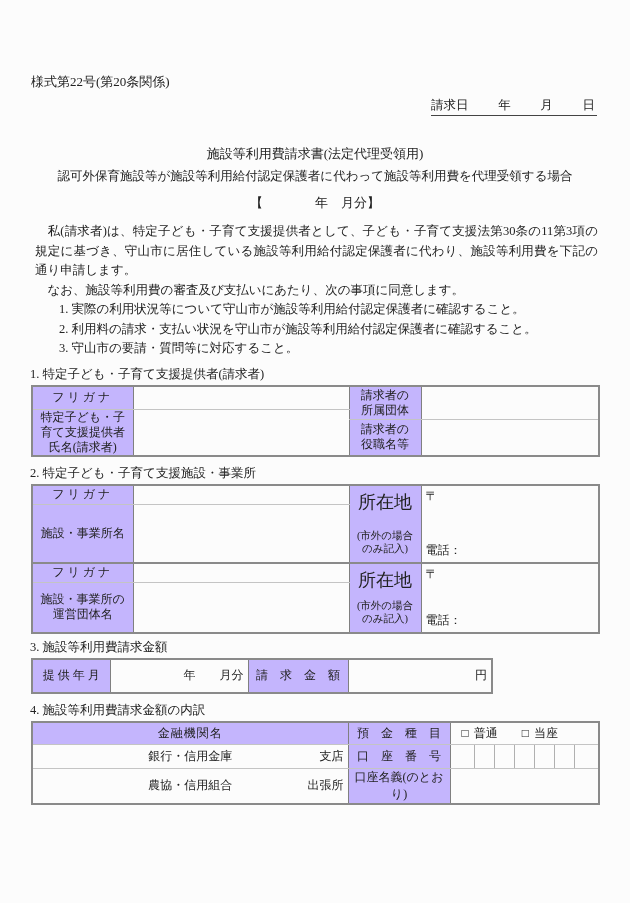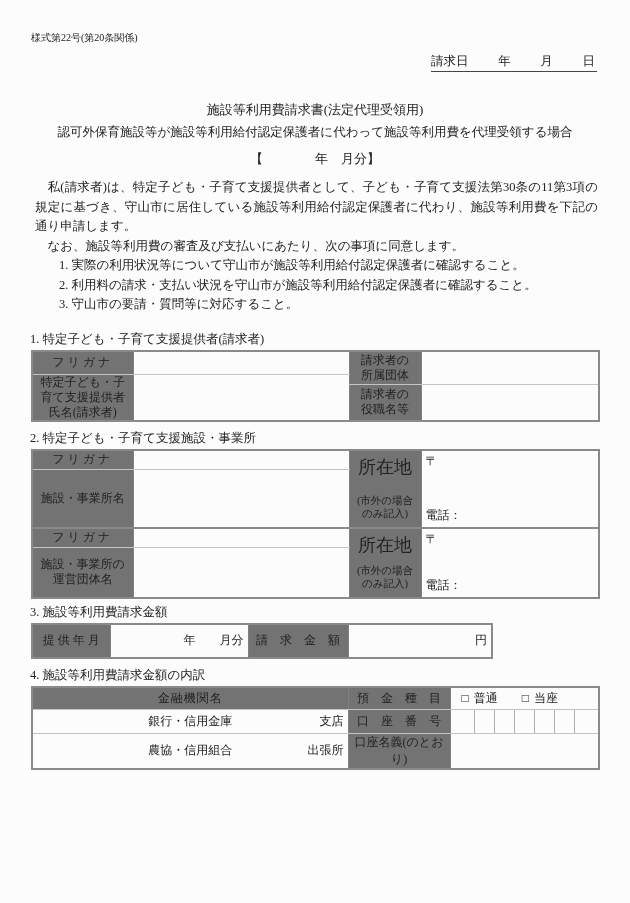--- a/index.html
+++ b/index.html
@@ -4,49 +4,49 @@
 <style>
   html,body { margin:0; padding:0; background:#fcfcfc; }
   .page {
     position:relative;
     width:630px; height:903px;
     background:#fcfcfc;
     color:#222;
     font-family:"Liberation Serif","DejaVu Serif",serif;
     overflow:hidden;
   }
-  .form-number { margin:29px 0 0 31px; font-size:10px; line-height:17px;font-family:Liberation Serif, serif; }
+  .form-number { margin:73px 0 0 31px; font-size:13px; line-height:17px;font-family:Liberation Serif, serif; }
   .date-line {
     width:164px; margin:7px 33px 0 auto;
     border-bottom:1px solid #444;
     display:flex; justify-content:space-between;
     font-size:12.5px; line-height:17px; padding:0 2px 1px 0;
   }
   .addressee { margin:4px 0 0 31px; font-size:12.5px; line-height:17px; }
   .doc-title { margin-top:29px; text-align:center; font-size:13px; line-height:17px; }
   .doc-subtitle { margin-top:6px; text-align:center; font-size:12.5px; line-height:17px; }
   .doc-period { margin-top:9px; text-align:center; font-size:13px; line-height:17px; }
   .intro-par { margin:11px 32px 0 35px; font-size:12.5px; line-height:19.5px; text-align:justify; }
   .intro-line { margin:0 32px 0 35px; font-size:12.5px; line-height:19.5px; }
-  .consent-items { margin:0 32px 16px 59px; font-size:12.5px; line-height:19.5px; }
+  .consent-items { margin:0 32px 7px 59px; font-size:12.5px; line-height:19.5px; }
   .sec-heading { margin:2px 16px 0 30px; font-size:12.5px; line-height:16px; } .mt5 { margin-top:5px; } .mt8 { margin-top:8px; }
   .note-line { margin:3px 0 0 45px; font-size:12.5px; line-height:19px; }
 
   table.tbl {
     border-collapse:collapse; table-layout:fixed;
     margin:3px 0 0 31px;
     border:2px solid #8a8a8a;
   }
   table.tbl td {
     border-top:1px solid #c4c4c4; border-bottom:1px solid #c4c4c4;
     border-left:1px solid #808080; border-right:1px solid #808080;
     font-size:12px; padding:0 4px; vertical-align:middle;
     overflow:hidden;
   }
-  td.lbl { background:#737373; text-align:center; }
+  td.lbl { background:#c4b5fd; text-align:center; }
   td.val { background:#fcfcfc; }
   .pre { white-space:pre-line; line-height:15px; }
   .fgn { letter-spacing:3px; }
   .name-lbl { line-height:15px; }
 
   .t1 .r1 td { height:22px; }
   .t1 .r2 td { height:12px; }
   .t1 .r3 td { height:35px; }
 
   .t2 tr.ha td { height:18px; }

